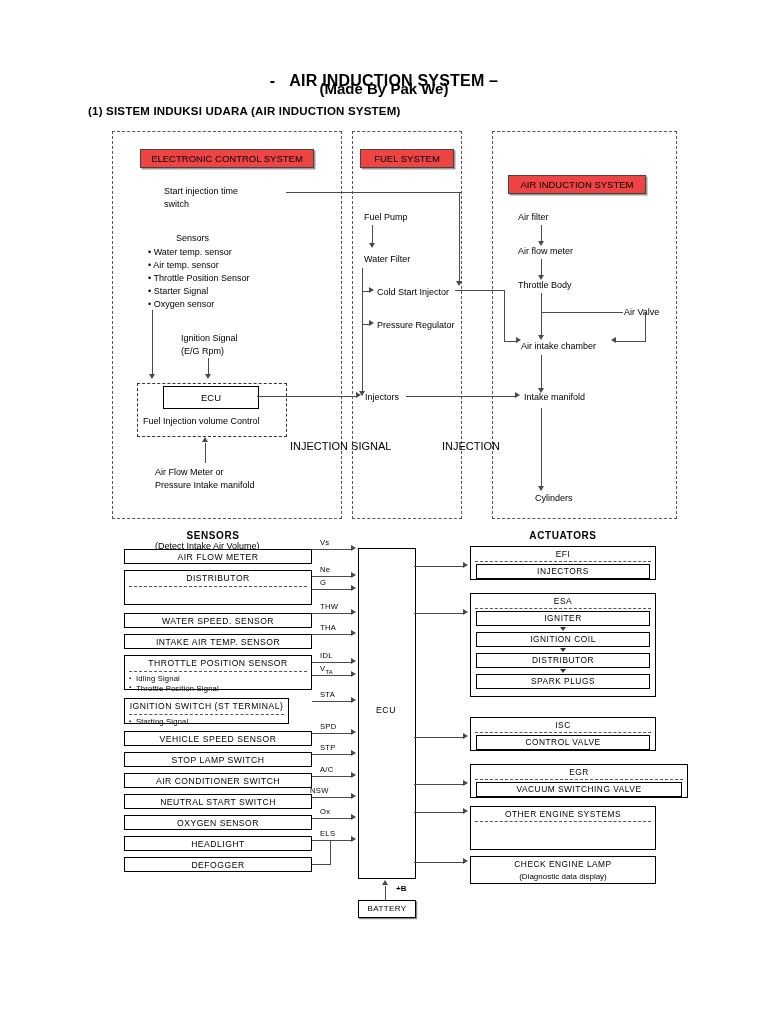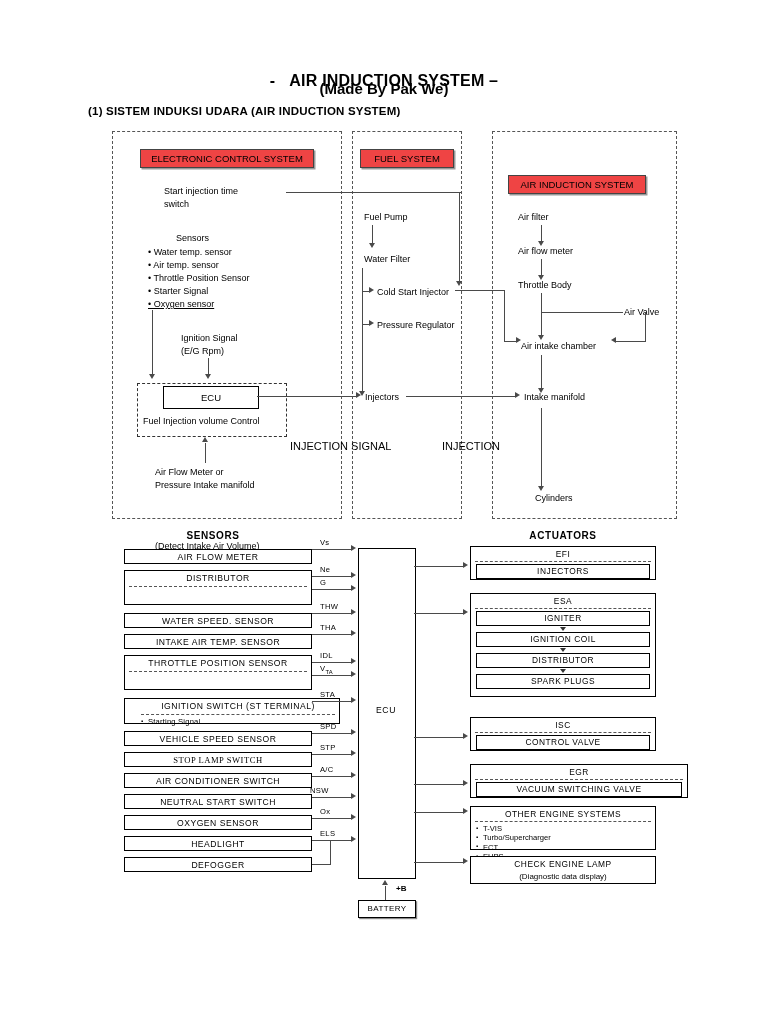--- a/index.html
+++ b/index.html
@@ -94,21 +94,21 @@
 <div class="secthead" id="headFUEL">FUEL SYSTEM</div>
 <div class="secthead" id="headAIR">AIR INDUCTION SYSTEM</div>
 
 <div class="txt" style="left:164px;top:185px;">Start injection time</div>
 <div class="txt" style="left:164px;top:198px;">switch</div>
 <div class="txt" style="left:176px;top:232px;">Sensors</div>
 <div class="txt" style="left:148px;top:246px;">• Water temp. sensor</div>
 <div class="txt" style="left:148px;top:259px;">• Air temp. sensor</div>
 <div class="txt" style="left:148px;top:272px;">• Throttle Position Sensor</div>
 <div class="txt" style="left:148px;top:285px;">• Starter Signal</div>
-<div class="txt" style="left:148px;top:298px;text-decoration:underline;">• Oxygen sensor</div>
+<div class="txt" style="left:148px;top:298px;">• Oxygen sensor</div>
 <div class="txt" style="left:181px;top:332px;">Ignition Signal</div>
 <div class="txt" style="left:181px;top:345px;">(E/G Rpm)</div>
 
 <div class="ln hl" style="left:286px;top:192px;width:175px;"></div>
 <div class="ln vl" style="left:459px;top:192px;height:90px;"></div>
 <div class="arw arw-d" style="left:456px;top:281px;"></div>
 
 <div class="ln vl" style="left:152px;top:310px;height:64px;"></div>
 <div class="arw arw-d" style="left:149px;top:374px;"></div>
 
@@ -209,44 +209,48 @@
     <div class="arw arw-r" style="left: 351px; top: 609px;"></div>
     <div class="sbox" style="left: 124px; top: 634px; width: 188px; height: 15px;">
       <div class="cap">INTAKE AIR TEMP. SENSOR</div>
     </div>
     <div class="siglbl" style="left: 320px; top: 623px;">THA</div>
     <div class="ln hl" style="left: 312px; top: 634px; width: 40px;"></div>
     <div class="arw arw-r" style="left: 351px; top: 630px;"></div>
     <div class="sbox" style="left: 124px; top: 655px; width: 188px; height: 35px;">
       <div class="cap">THROTTLE POSITION SENSOR</div>
       <div class="sep"></div>
+      <ul>
+        <li>Idling Signal</li>
+        <li>Throttle Position Signal</li>
+      </ul>
     </div>
     <div class="siglbl" style="left: 320px; top: 651px;">IDL</div>
     <div class="ln hl" style="left: 312px; top: 662px; width: 40px;"></div>
     <div class="arw arw-r" style="left: 351px; top: 658px;"></div>
     <div class="siglbl" style="left: 320px; top: 664px;">V<sub>TA</sub></div>
     <div class="ln hl" style="left: 312px; top: 675px; width: 40px;"></div>
     <div class="arw arw-r" style="left: 351px; top: 671px;"></div>
-    <div class="sbox" style="left: 124px; top: 698px; width: 216px; height: 26px; padding-left: 12px;">
+    <div class="sbox" style="left: 124px; top: 698px; width: 165px; height: 26px;">
       <div class="cap">IGNITION SWITCH (ST TERMINAL)</div>
       <div class="sep"></div>
       <ul>
         <li>Starting Signal</li>
       </ul>
     </div>
     <div class="siglbl" style="left: 320px; top: 690px;">STA</div>
     <div class="ln hl" style="left: 312px; top: 701px; width: 40px;"></div>
     <div class="arw arw-r" style="left: 351px; top: 697px;"></div>
     <div class="sbox" style="left: 124px; top: 731px; width: 188px; height: 15px;">
       <div class="cap">VEHICLE SPEED SENSOR</div>
     </div>
     <div class="siglbl" style="left: 320px; top: 722px;">SPD</div>
     <div class="ln hl" style="left: 312px; top: 733px; width: 40px;"></div>
     <div class="arw arw-r" style="left: 351px; top: 729px;"></div>
-    <div class="sbox" style="left: 124px; top: 752px; width: 188px; height: 15px; font-family: Liberation Serif, serif;">
+    <div class="sbox" style="left: 124px; top: 752px; width: 188px; height: 15px;">
       <div class="cap">STOP LAMP SWITCH</div>
     </div>
     <div class="siglbl" style="left: 320px; top: 743px;">STP</div>
     <div class="ln hl" style="left: 312px; top: 754px; width: 40px;"></div>
     <div class="arw arw-r" style="left: 351px; top: 750px;"></div>
     <div class="sbox" style="left: 124px; top: 773px; width: 188px; height: 15px;">
       <div class="cap">AIR CONDITIONER SWITCH</div>
     </div>
     <div class="siglbl" style="left: 320px; top: 765px; text-align: right;">A/C</div>
     <div class="ln hl" style="left: 312px; top: 776px; width: 40px;"></div>
@@ -306,26 +310,20 @@
     <div class="abox" style="left: 470px; top: 764px; width: 218px; height: 34px;">
       <div class="cap">EGR</div>
       <div class="sep"></div>
       <div class="inner">VACUUM SWITCHING VALVE</div>
     </div>
     <div class="ln hl" style="left: 414px; top: 784px; width: 50px;"></div>
     <div class="arw arw-r" style="left: 463px; top: 780px;"></div>
     <div class="abox" style="left: 470px; top: 806px; width: 186px; height: 44px;">
       <div class="cap">OTHER ENGINE SYSTEMS</div>
       <div class="sep"></div>
-      <ul>
-        <li>T-VIS</li>
-        <li>Turbo/Supercharger</li>
-        <li>ECT</li>
-        <li>EHPS</li>
-      </ul>
     </div>
     <div class="ln hl" style="left: 414px; top: 812px; width: 50px;"></div>
     <div class="arw arw-r" style="left: 463px; top: 808px;"></div>
     <div class="abox" style="left: 470px; top: 856px; width: 186px; height: 28px;">
       <div class="cap">CHECK ENGINE LAMP</div>
       <div class="cap" style="letter-spacing: 0px; font-size: 8px;">(Diagnostic data display)</div>
     </div>
     <div class="ln hl" style="left: 414px; top: 862px; width: 50px;"></div>
     <div class="arw arw-r" style="left: 463px; top: 858px;"></div>
   </div>

